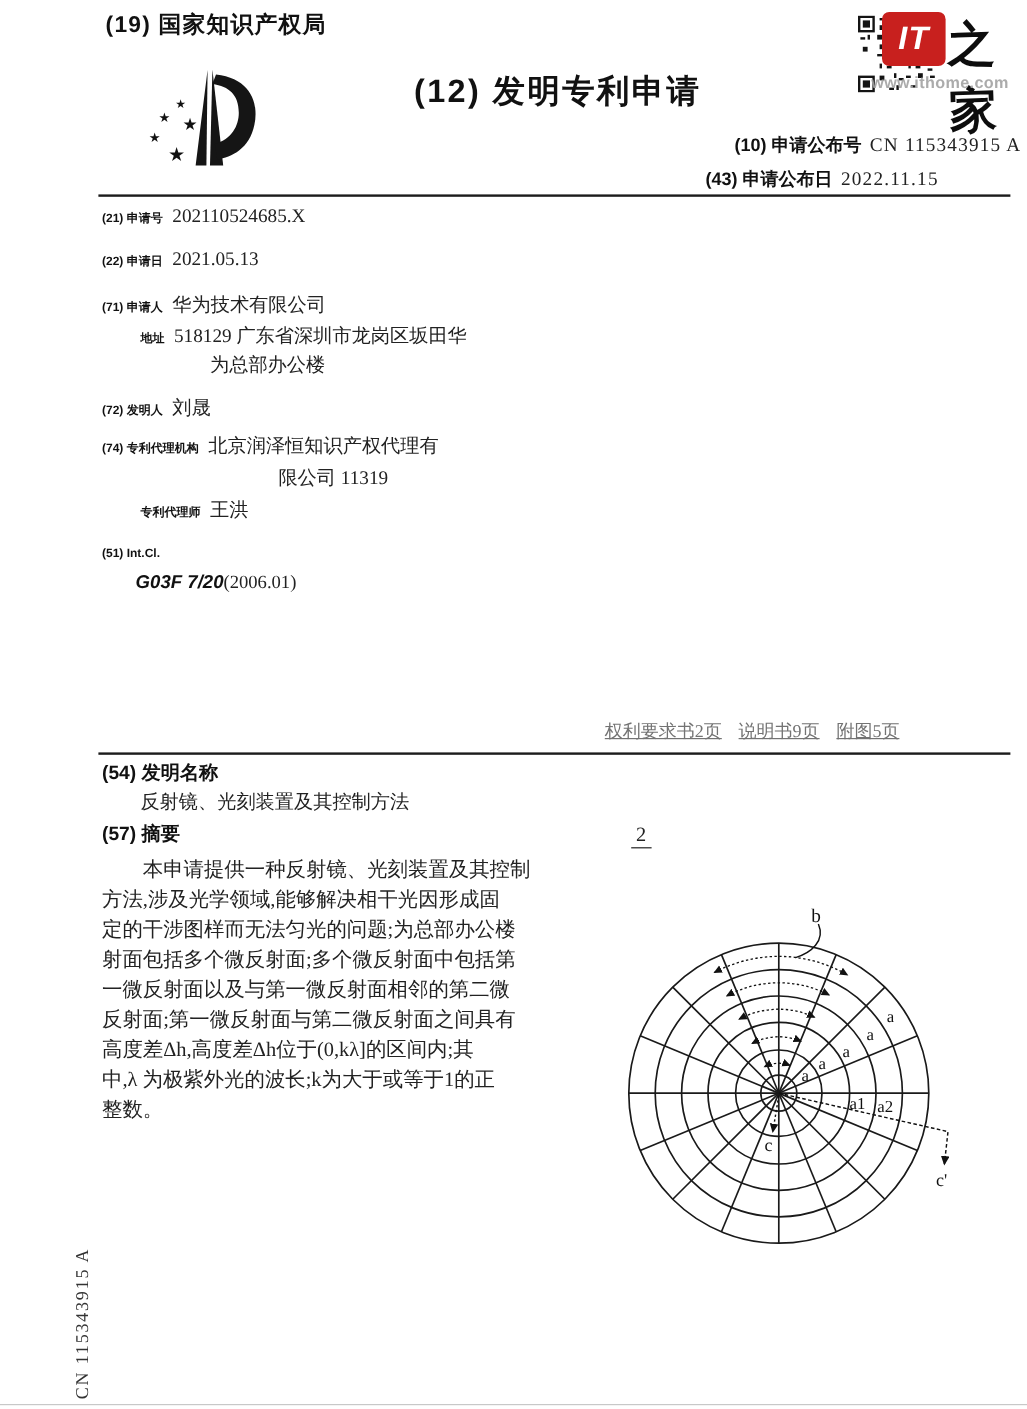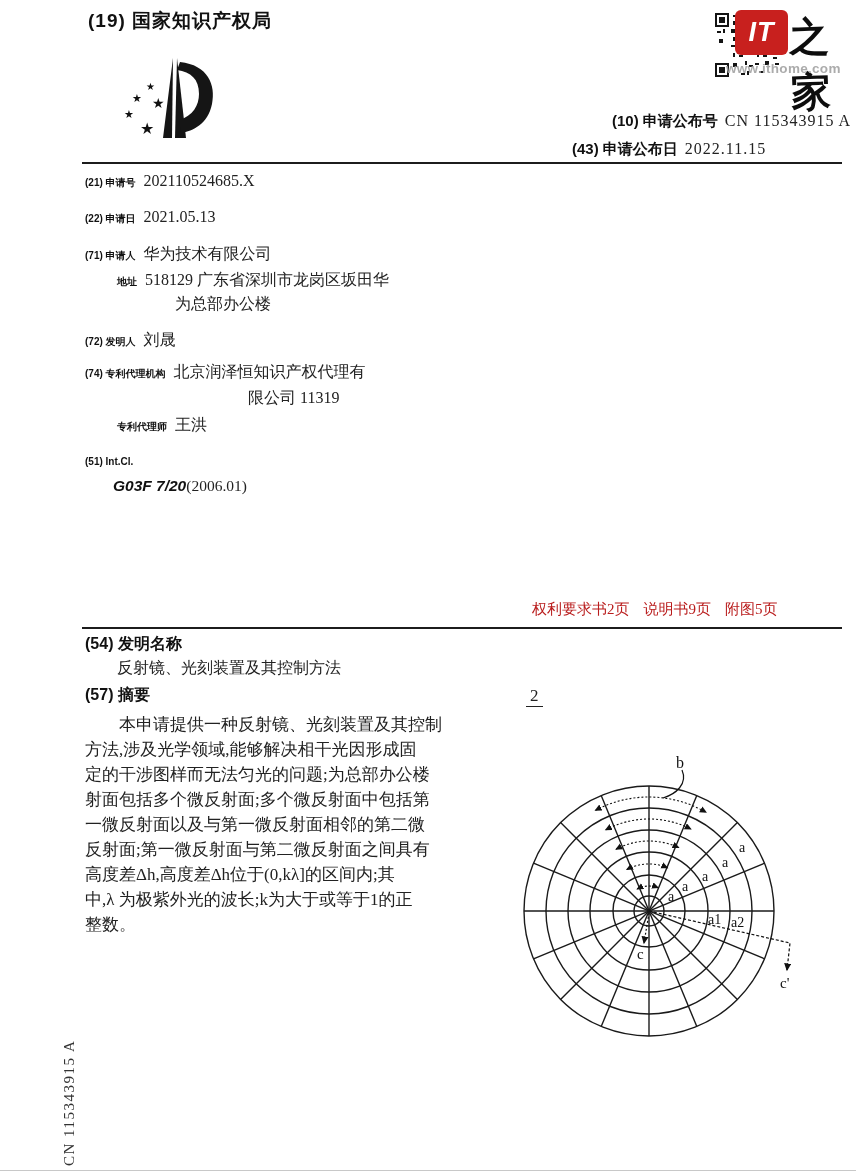--- a/index.html
+++ b/index.html
@@ -8,21 +8,21 @@
   .abs{position:absolute;white-space:nowrap;}
   .b{font-family:"Liberation Sans",sans-serif;font-weight:700;color:#111;}
   .s{font-family:"Liberation Serif",serif;color:#222;}
   .hr{position:absolute;left:82px;width:760px;height:2px;background:#1c1c1c;}
   .office{left:88px;top:8px;font-size:19px;letter-spacing:1px;}
   .doctype{left:345px;top:58px;font-size:27px;letter-spacing:2px;}
   .publine .lab{font-size:15px;}
   .publine .val{font-size:16px;margin-left:7px;letter-spacing:1px;}
   .row .lab{font-size:10px;}
   .row .val{font-size:16px;margin-left:8px;}
-  .pagesinfo{left:532px;top:600px;font-size:15px;color:#b91c1c;}
+  .pagesinfo{left:504px;top:600px;font-size:15px;color:#737373;text-decoration:underline;}
   .pagesinfo span{margin-right:14px;}
   .seclab{font-size:16px;}
   .abstract{left:85px;top:712px;font-size:17px;line-height:25px;color:#222;}
   .abstract div{height:25px;}
   .indent{padding-left:34px;}
   .fignum{left:526px;top:686px;font-size:17px;border-bottom:1.5px solid #222;padding:0 4px;color:#222;}
   .sidebar{left:61px;top:1166px;transform:rotate(-90deg);transform-origin:0 0;
            font-size:15px;letter-spacing:1.5px;color:#333;}
   .botline{position:absolute;left:0;top:1170px;width:856px;height:1px;background:#c8c8c8;}
   .wm{position:absolute;left:710px;top:6px;width:148px;height:72px;}
@@ -48,20 +48,21 @@
     <text x="38" y="38" font-size="10">★</text>
     <text x="24" y="50" font-size="11">★</text>
     <text x="44" y="56" font-size="14">★</text>
     <text x="16" y="66" font-size="11">★</text>
     <text x="32" y="82" font-size="16">★</text>
     <polygon points="65,6 55,86 64,86" fill="#151515"></polygon>
     <polygon points="69,6 67,86 78,86" fill="#151515"></polygon>
     <path d="M72,10 C100,13 108,33 104,52 C100,72 85,79 73,81 L71,68 C85,64 91,53 91,42 C91,27 83,20 69,18 Z" fill="#151515"></path>
   </svg>
 
+  <div class="abs doctype b">(12) 发明专利申请</div>
 
   <div class="wm">
     <svg class="qr" width="68" height="64" viewBox="0 0 34 32" fill="#141414">
       <rect x="0" y="0" width="7" height="7"></rect>
         <rect x="1" y="1" width="5" height="5" fill="#fff"></rect>
         <rect x="2" y="2" width="3" height="3"></rect>
       <rect x="27" y="0" width="7" height="7"></rect>
         <rect x="28" y="1" width="5" height="5" fill="#fff"></rect>
         <rect x="29" y="2" width="3" height="3"></rect>
       <rect x="0" y="25" width="7" height="7"></rect>
@@ -116,21 +117,21 @@
     <div class="itbox">
       <span>IT</span>
     </div>
     <div class="brand">之家</div>
     <div class="wurl">www.ithome.com</div>
   </div>
 
   <div class="abs publine" style="left:588px;top:112px;margin-left:24px;">
     <span class="lab b">(10) 申请公布号</span><span class="val s">CN 115343915 A</span>
   </div>
-  <div class="abs publine" style="left:572px;top:140px;text-align:right;">
+  <div class="abs publine" style="left:588px;top:140px;text-align:right;">
     <span class="lab b">(43) 申请公布日</span><span class="val s">2022.11.15</span>
   </div>
 
   <div class="hr" style="top:162px;"></div>
 
   <div class="abs row" style="left:85px;top:172px;">
     <span class="lab b">(21) 申请号</span><span class="val s">202110524685.X</span>
   </div>
   <div class="abs row" style="left:85px;top:208px;">
     <span class="lab b">(22) 申请日</span><span class="val s">2021.05.13</span>
@@ -144,21 +145,21 @@
   <div class="abs row" style="left:163px;top:294px;">
     <span class="val s" style="margin-left:12px">为总部办公楼</span>
   </div>
   <div class="abs row" style="left:85px;top:330px;">
     <span class="lab b">(72) 发明人</span><span class="val s">刘晟</span>
   </div>
   <div class="abs row" style="left:85px;top:362px;">
     <span class="lab b">(74) 专利代理机构</span><span class="val s">北京润泽恒知识产权代理有</span>
   </div>
   <div class="abs row" style="left:232px;top:388px;">
-    <span class="val s" style="margin-left:16px">限公司 11319</span>
+    <span class="val s" style="margin-left:0">限公司 11319</span>
   </div>
   <div class="abs row" style="left:117px;top:415px;">
     <span class="lab b">专利代理师</span><span class="val s">王洪</span>
   </div>
   <div class="abs row" style="left:85px;top:451px;">
     <span class="lab b">(51) Int.Cl.</span>
   </div>
   <div class="abs row" style="left:113px;top:477px;">
     <span class="b" style="font-style:italic;font-size:15.5px;">G03F 7/20</span><span class="s" style="font-size:15.5px;">(2006.01)</span>
   </div>

